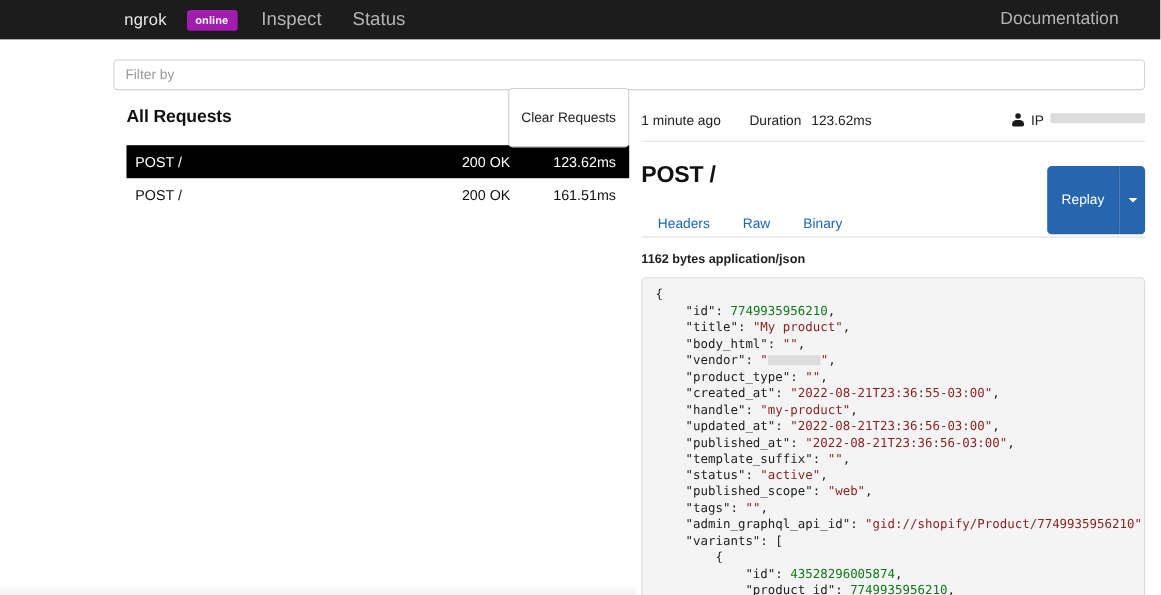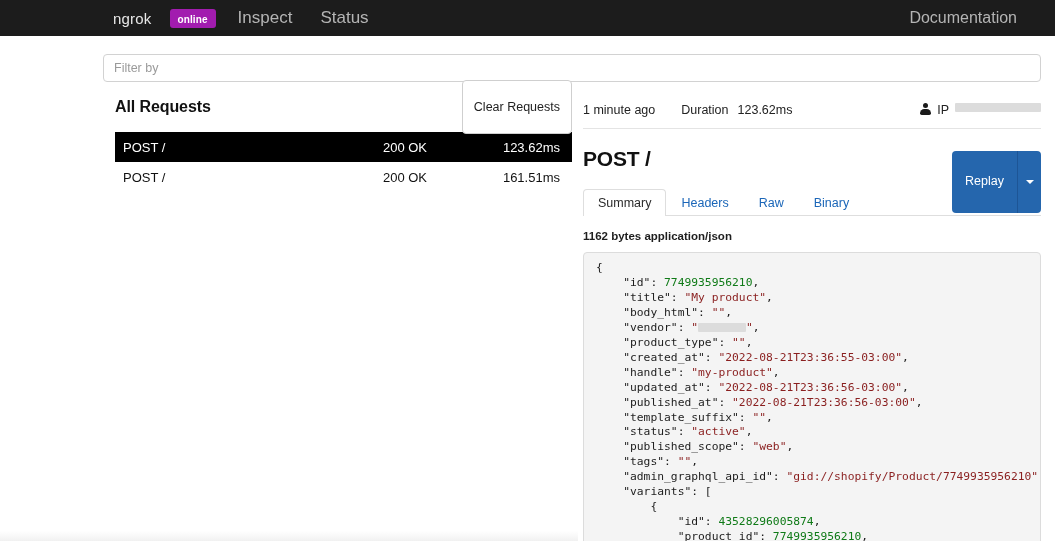--- a/index.html
+++ b/index.html
@@ -119,21 +119,21 @@
     cursor: pointer;
   }
   .req-row.selected {
     background: #000000;
     color: #ffffff;
   }
   .req-method { flex: 0 0 auto; }
   .req-status {
     margin-left: auto;
     width: 118px;
-    text-align: center;
+    text-align: right;
   }
   .req-dur {
     width: 96px;
     text-align: right;
   }
 
   
   .right-col {
     position: absolute;
     left: 583px; top: 60px;
@@ -341,21 +341,20 @@
         <span class="person-icon"></span>
         <span>IP</span>
         <span class="redact"></span>
       </span>
     </div>
     <div class="meta-divider"></div>
 
     <div class="req-title">POST /</div>
 
     <div class="tabs-bar">
-      <a class="tab active" href="#">Summary</a>
       <a class="tab" href="#">Headers</a>
       <a class="tab" href="#">Raw</a>
       <a class="tab" href="#">Binary</a>
       <span class="replay-group">
         <button class="replay-btn">Replay</button>
         <button class="replay-caret">
           <span class="caret-glyph"></span>
         </button>
       </span>
     </div>

